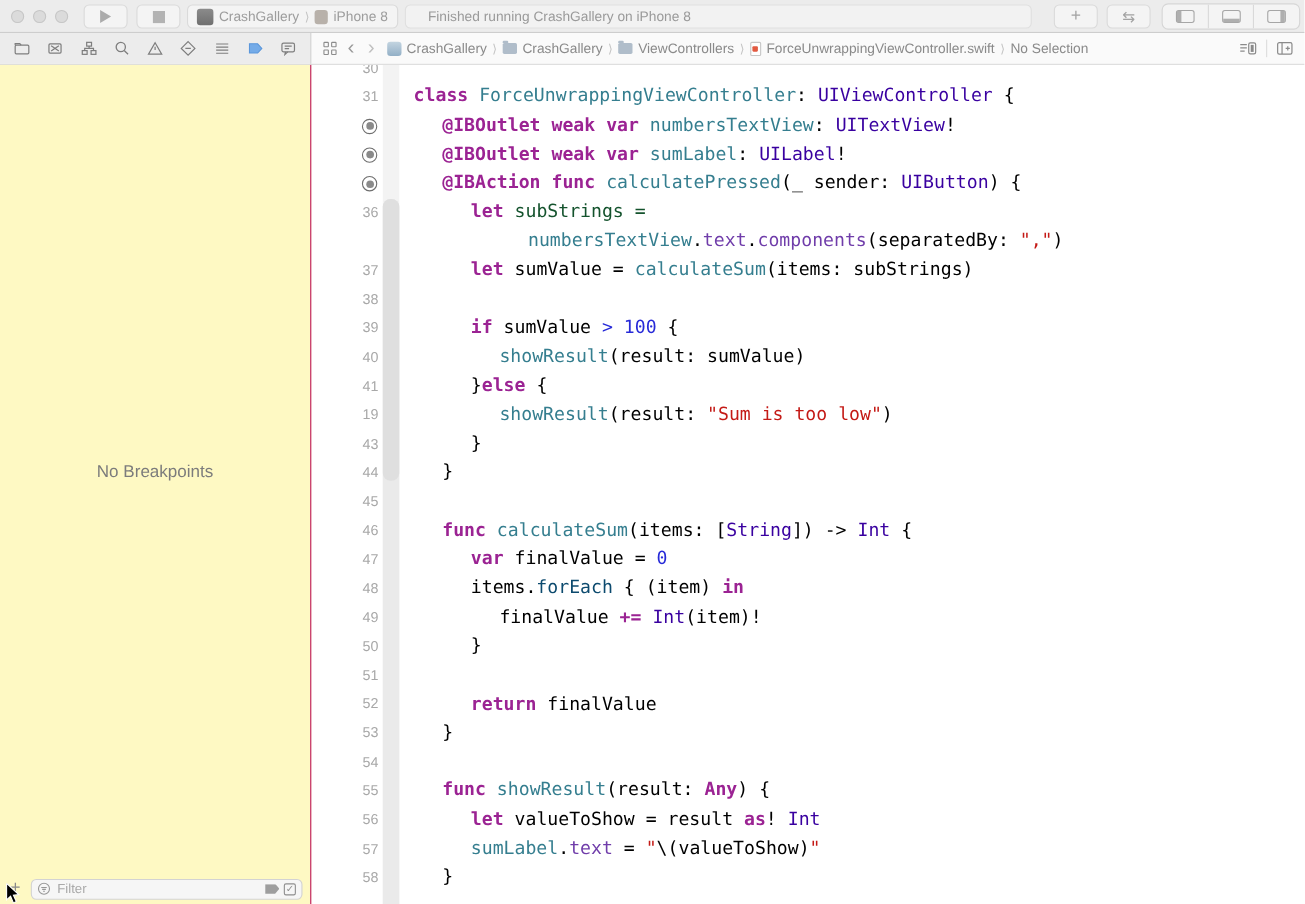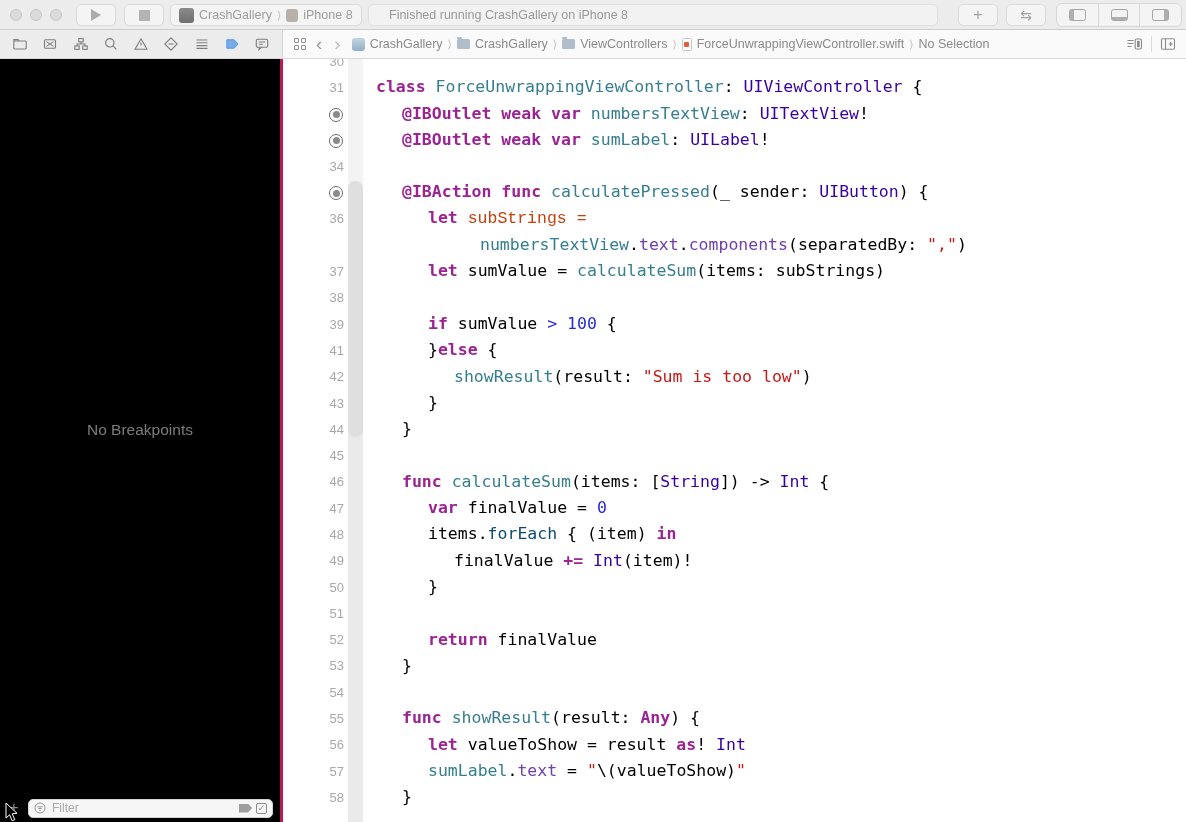--- a/index.html
+++ b/index.html
@@ -53,22 +53,22 @@
   .folder-icon{width:13px;height:10px;background:#B0BDCA;border-radius:1.5px;position:relative}
   .folder-icon::before{content:"";position:absolute;top:-2px;left:0;width:5px;height:2px;
                        background:#B0BDCA;border-radius:1px 1px 0 0}
   .swift-file-icon{width:10px;height:13px;background:#FFF;border:1px solid #C6C6C6;
                    border-radius:1.5px;position:relative;box-sizing:border-box}
   .swift-file-icon::after{content:"";position:absolute;left:1.5px;top:3.5px;width:5px;height:5px;
                           background:#E25A41;border-radius:1px}
   .jb-right{margin-left:auto;display:flex;align-items:center;gap:8px}
   .jb-div{width:1px;height:16px;background:#DCDCDC}
   
-  .sidebar{position:absolute;left:0;top:59px;width:283px;bottom:0;background:#000000;
-           border-right:3px solid #be185d;box-sizing:border-box}
+  .sidebar{position:absolute;left:0;top:59px;width:283px;bottom:0;background:#fef9c3;
+           border-right:1px solid #be185d;box-sizing:border-box}
   .empty-msg{position:absolute;top:362px;left:0;width:100%;text-align:center;
              color:#7C7C7C;font-size:15.5px}
   .filterbar{position:absolute;bottom:0;left:0;width:100%;height:28px;display:flex;
              align-items:center;padding:0 7px;box-sizing:border-box}
   .add-bp{color:#8A8A8A;font-size:16px;width:14px;text-align:center;line-height:14px}
   .filter-field{flex:1;height:19px;border:1px solid #D3D3D3;border-radius:5px;background:#F6F6F6;
                 display:flex;align-items:center;padding:0 5px;gap:4px;margin-left:7px;box-sizing:border-box}
   .filter-input{border:none;background:transparent;flex:1;font-size:12px;color:#444;outline:none;
                 font-family:"Liberation Sans",sans-serif;min-width:0}
   .filter-input::placeholder{color:#A9A9A9}
@@ -267,55 +267,55 @@
           </span></div>
         <div class="code-text" style="padding-left: 58px;"><span style="color: rgb(155, 35, 147); font-weight: bold;">@IBOutlet</span><span style="color: rgb(0, 0, 0);"> </span><span style="color: rgb(155, 35, 147); font-weight: bold;">weak</span><span style="color: rgb(0, 0, 0);"> </span><span style="color: rgb(155, 35, 147); font-weight: bold;">var</span><span style="color: rgb(0, 0, 0);"> </span><span style="color: rgb(53, 126, 143);">numbersTextView</span><span style="color: rgb(0, 0, 0);">: </span><span style="color: rgb(57, 0, 160);">UITextView</span><span style="color: rgb(0, 0, 0);">!</span></div>
       </div>
       <div class="code-row">
         <div class="gutter-cell"><span class="conn-dot">
             <span class="conn-core"></span>
           </span></div>
         <div class="code-text" style="padding-left: 58px;"><span style="color: rgb(155, 35, 147); font-weight: bold;">@IBOutlet</span><span style="color: rgb(0, 0, 0);"> </span><span style="color: rgb(155, 35, 147); font-weight: bold;">weak</span><span style="color: rgb(0, 0, 0);"> </span><span style="color: rgb(155, 35, 147); font-weight: bold;">var</span><span style="color: rgb(0, 0, 0);"> </span><span style="color: rgb(53, 126, 143);">sumLabel</span><span style="color: rgb(0, 0, 0);">: </span><span style="color: rgb(57, 0, 160);">UILabel</span><span style="color: rgb(0, 0, 0);">!</span></div>
       </div>
       <div class="code-row">
-        <div class="gutter-cell">34</div>
-        <div class="code-text" style="padding-left: 32px;"></div>
-      </div>
-      <div class="code-row">
         <div class="gutter-cell"><span class="conn-dot">
             <span class="conn-core"></span>
           </span></div>
         <div class="code-text" style="padding-left: 58px;"><span style="color: rgb(155, 35, 147); font-weight: bold;">@IBAction</span><span style="color: rgb(0, 0, 0);"> </span><span style="color: rgb(155, 35, 147); font-weight: bold;">func</span><span style="color: rgb(0, 0, 0);"> </span><span style="color: rgb(53, 126, 143);">calculatePressed</span><span style="color: rgb(0, 0, 0);">(_ sender: </span><span style="color: rgb(57, 0, 160);">UIButton</span><span style="color: rgb(0, 0, 0);">) {</span></div>
       </div>
       <div class="code-row">
         <div class="gutter-cell">36</div>
-        <div class="code-text" style="padding-left: 84px;"><span style="color: rgb(155, 35, 147); font-weight: bold;">let</span><span style="color: #c2410c; font-family: Liberation Mono, monospace;"> subStrings =</span></div>
+        <div class="code-text" style="padding-left: 84px;"><span style="color: rgb(155, 35, 147); font-weight: bold;">let</span><span style="color: #14532d;"> subStrings =</span></div>
       </div>
       <div class="code-row">
         <div class="gutter-cell"></div>
         <div class="code-text" style="padding-left: 136px;"><span style="color: rgb(53, 126, 143);">numbersTextView</span><span style="color: rgb(0, 0, 0);">.</span><span style="color: rgb(112, 61, 170);">text</span><span style="color: rgb(0, 0, 0);">.</span><span style="color: rgb(112, 61, 170);">components</span><span style="color: rgb(0, 0, 0);">(separatedBy: </span><span style="color: rgb(196, 26, 22);">","</span><span style="color: rgb(0, 0, 0);">)</span></div>
       </div>
       <div class="code-row">
         <div class="gutter-cell">37</div>
         <div class="code-text" style="padding-left: 84px;"><span style="color: rgb(155, 35, 147); font-weight: bold;">let</span><span style="color: rgb(0, 0, 0);"> sumValue = </span><span style="color: rgb(53, 126, 143);">calculateSum</span><span style="color: rgb(0, 0, 0);">(items: subStrings)</span></div>
       </div>
       <div class="code-row">
         <div class="gutter-cell">38</div>
         <div class="code-text" style="padding-left: 32px;"></div>
       </div>
       <div class="code-row">
         <div class="gutter-cell">39</div>
         <div class="code-text" style="padding-left: 84px;"><span style="color: rgb(155, 35, 147); font-weight: bold;">if</span><span style="color: rgb(0, 0, 0);"> sumValue </span><span style="color: rgb(39, 42, 216);">&gt; 100</span><span style="color: rgb(0, 0, 0);"> {</span></div>
       </div>
       <div class="code-row">
+        <div class="gutter-cell">40</div>
+        <div class="code-text" style="padding-left: 110px;"><span style="color: rgb(53, 126, 143);">showResult</span><span style="color: rgb(0, 0, 0);">(result: sumValue)</span></div>
+      </div>
+      <div class="code-row">
         <div class="gutter-cell">41</div>
         <div class="code-text" style="padding-left: 84px;"><span style="color: rgb(0, 0, 0);">}</span><span style="color: rgb(155, 35, 147); font-weight: bold;">else</span><span style="color: rgb(0, 0, 0);"> {</span></div>
       </div>
       <div class="code-row">
-        <div class="gutter-cell">42</div>
+        <div class="gutter-cell">19</div>
         <div class="code-text" style="padding-left: 110px;"><span style="color: rgb(53, 126, 143);">showResult</span><span style="color: rgb(0, 0, 0);">(result: </span><span style="color: rgb(196, 26, 22);">"Sum is too low"</span><span style="color: rgb(0, 0, 0);">)</span></div>
       </div>
       <div class="code-row">
         <div class="gutter-cell">43</div>
         <div class="code-text" style="padding-left: 84px;"><span style="color: rgb(0, 0, 0);">}</span></div>
       </div>
       <div class="code-row">
         <div class="gutter-cell">44</div>
         <div class="code-text" style="padding-left: 58px;"><span style="color: rgb(0, 0, 0);">}</span></div>
       </div>

